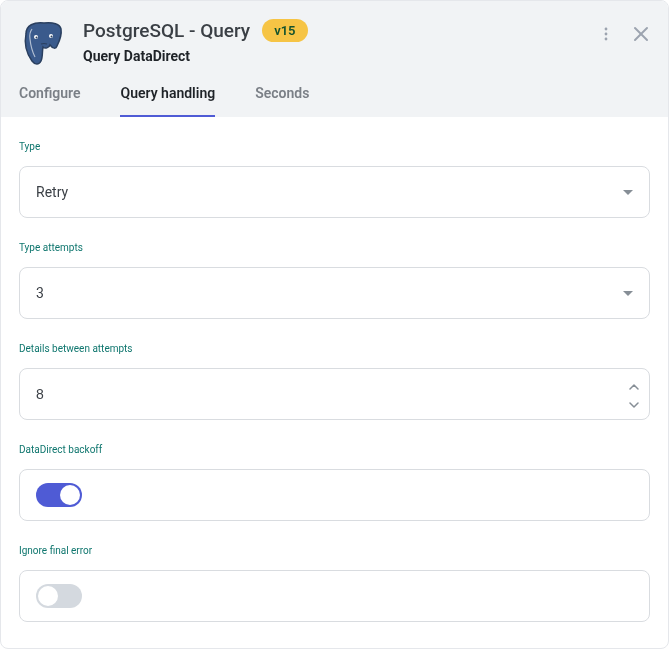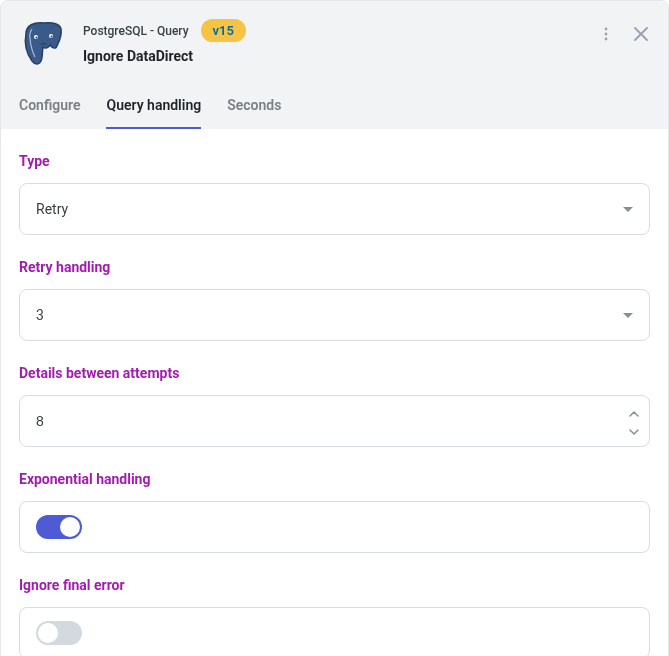--- a/index.html
+++ b/index.html
@@ -35,32 +35,32 @@
     }
     .title-block {
       flex: 1;
     }
     .title-row {
       display: flex;
       align-items: center;
       margin-bottom: 6px;
     }
     .title-text {
-      font-size: 12px;
+      font-size: 19px;
       color: #3a3f45;
       font-weight: 500;
       margin-right: 12px;
     }
     .badge {
       background: #f6c445;
       border-radius: 12px;
       padding: 4px 12px;
       font-size: 13px;
       font-weight: 600;
-      color: #0369a1;
+      color: #14532d;
     }
     .subtitle {
       font-size: 14px;
       font-weight: 700;
       color: #1f2328;
     }
     .header-actions {
       display: flex;
       align-items: center;
       gap: 18px;
@@ -68,45 +68,45 @@
       margin-top: 6px;
     }
     .icon-btn {
       cursor: pointer;
       display: flex;
       align-items: center;
       justify-content: center;
     }
     .tabs {
       display: flex;
-      gap: 26px;
-      margin-top: 28px;
+      gap: 40px;
+      margin-top: 16px;
     }
     .tab {
       font-size: 14px;
       font-weight: 600;
       color: #7a7f86;
       padding-bottom: 14px;
       cursor: pointer;
       border-bottom: 2px solid transparent;
     }
     .tab.active {
       color: #1f2328;
       border-bottom: 2px solid #4f5bd5;
     }
     .content {
       padding: 24px 18px 18px 18px;
     }
     .field {
       margin-bottom: 24px;
     }
     .field-label {
-      font-size: 14px;
-      font-weight: 700;
-      color: #a21caf;
+      font-size: 10px;
+      font-weight: 400;
+      color: #0f766e;
       margin-bottom: 14px;
     }
     .select-control {
       border: 1px solid #d9dce0;
       border-radius: 8px;
       height: 52px;
       display: flex;
       align-items: center;
       padding: 0 16px;
       font-size: 14px;
@@ -205,21 +205,21 @@
           <circle cx="32.5" cy="17.5" r="1" fill="#2a3f5f"></circle>
           <path d="M 22 25 Q 25 24 28 25" stroke="#2a3f5f" stroke-width="1.2" fill="none"></path>
           <path d="M 13 10 Q 10 14 11 20 Q 12 30 16 38" stroke="#fff" stroke-width="1.2" fill="none" opacity="0.6"></path>
         </svg>
       </div>
       <div class="title-block">
         <div class="title-row">
           <span class="title-text">PostgreSQL - Query</span>
           <span class="badge">v15</span>
         </div>
-        <div class="subtitle">Ignore DataDirect</div>
+        <div class="subtitle">Query DataDirect</div>
       </div>
       <div class="header-actions">
         <div class="icon-btn">
           <svg width="16" height="16" viewBox="0 0 16 16">
             <circle cx="8" cy="3" r="1.4" fill="#9ca3af"></circle>
             <circle cx="8" cy="8" r="1.4" fill="#9ca3af"></circle>
             <circle cx="8" cy="13" r="1.4" fill="#9ca3af"></circle>
           </svg>
         </div>
         <div class="icon-btn">
@@ -241,21 +241,21 @@
 
     <div class="field">
       <div class="field-label">Type</div>
       <div class="select-control">
         <span class="select-value">Retry</span>
         <span class="caret-down"></span>
       </div>
     </div>
 
     <div class="field">
-      <div class="field-label">Retry handling</div>
+      <div class="field-label">Type attempts</div>
       <div class="select-control">
         <span class="select-value">3</span>
         <span class="caret-down"></span>
       </div>
     </div>
 
     <div class="field">
       <div class="field-label">Details between attempts</div>
       <div class="number-control">
         <input class="number-value" type="text" value="8" style="">
@@ -268,21 +268,21 @@
           <div class="stepper-btn">
             <svg width="10" height="6" viewBox="0 0 10 6">
               <path d="M1 1 L5 5 L9 1" stroke="#868e96" stroke-width="1.5" fill="none" stroke-linecap="round" stroke-linejoin="round"></path>
             </svg>
           </div>
         </div>
       </div>
     </div>
 
     <div class="field">
-      <div class="field-label">Exponential handling</div>
+      <div class="field-label">DataDirect backoff</div>
       <div class="toggle-control">
         <div class="toggle on">
           <div class="toggle-knob"></div>
         </div>
       </div>
     </div>
 
     <div class="field" style="margin-bottom:8px">
       <div class="field-label">Ignore final error</div>
       <div class="toggle-control">

